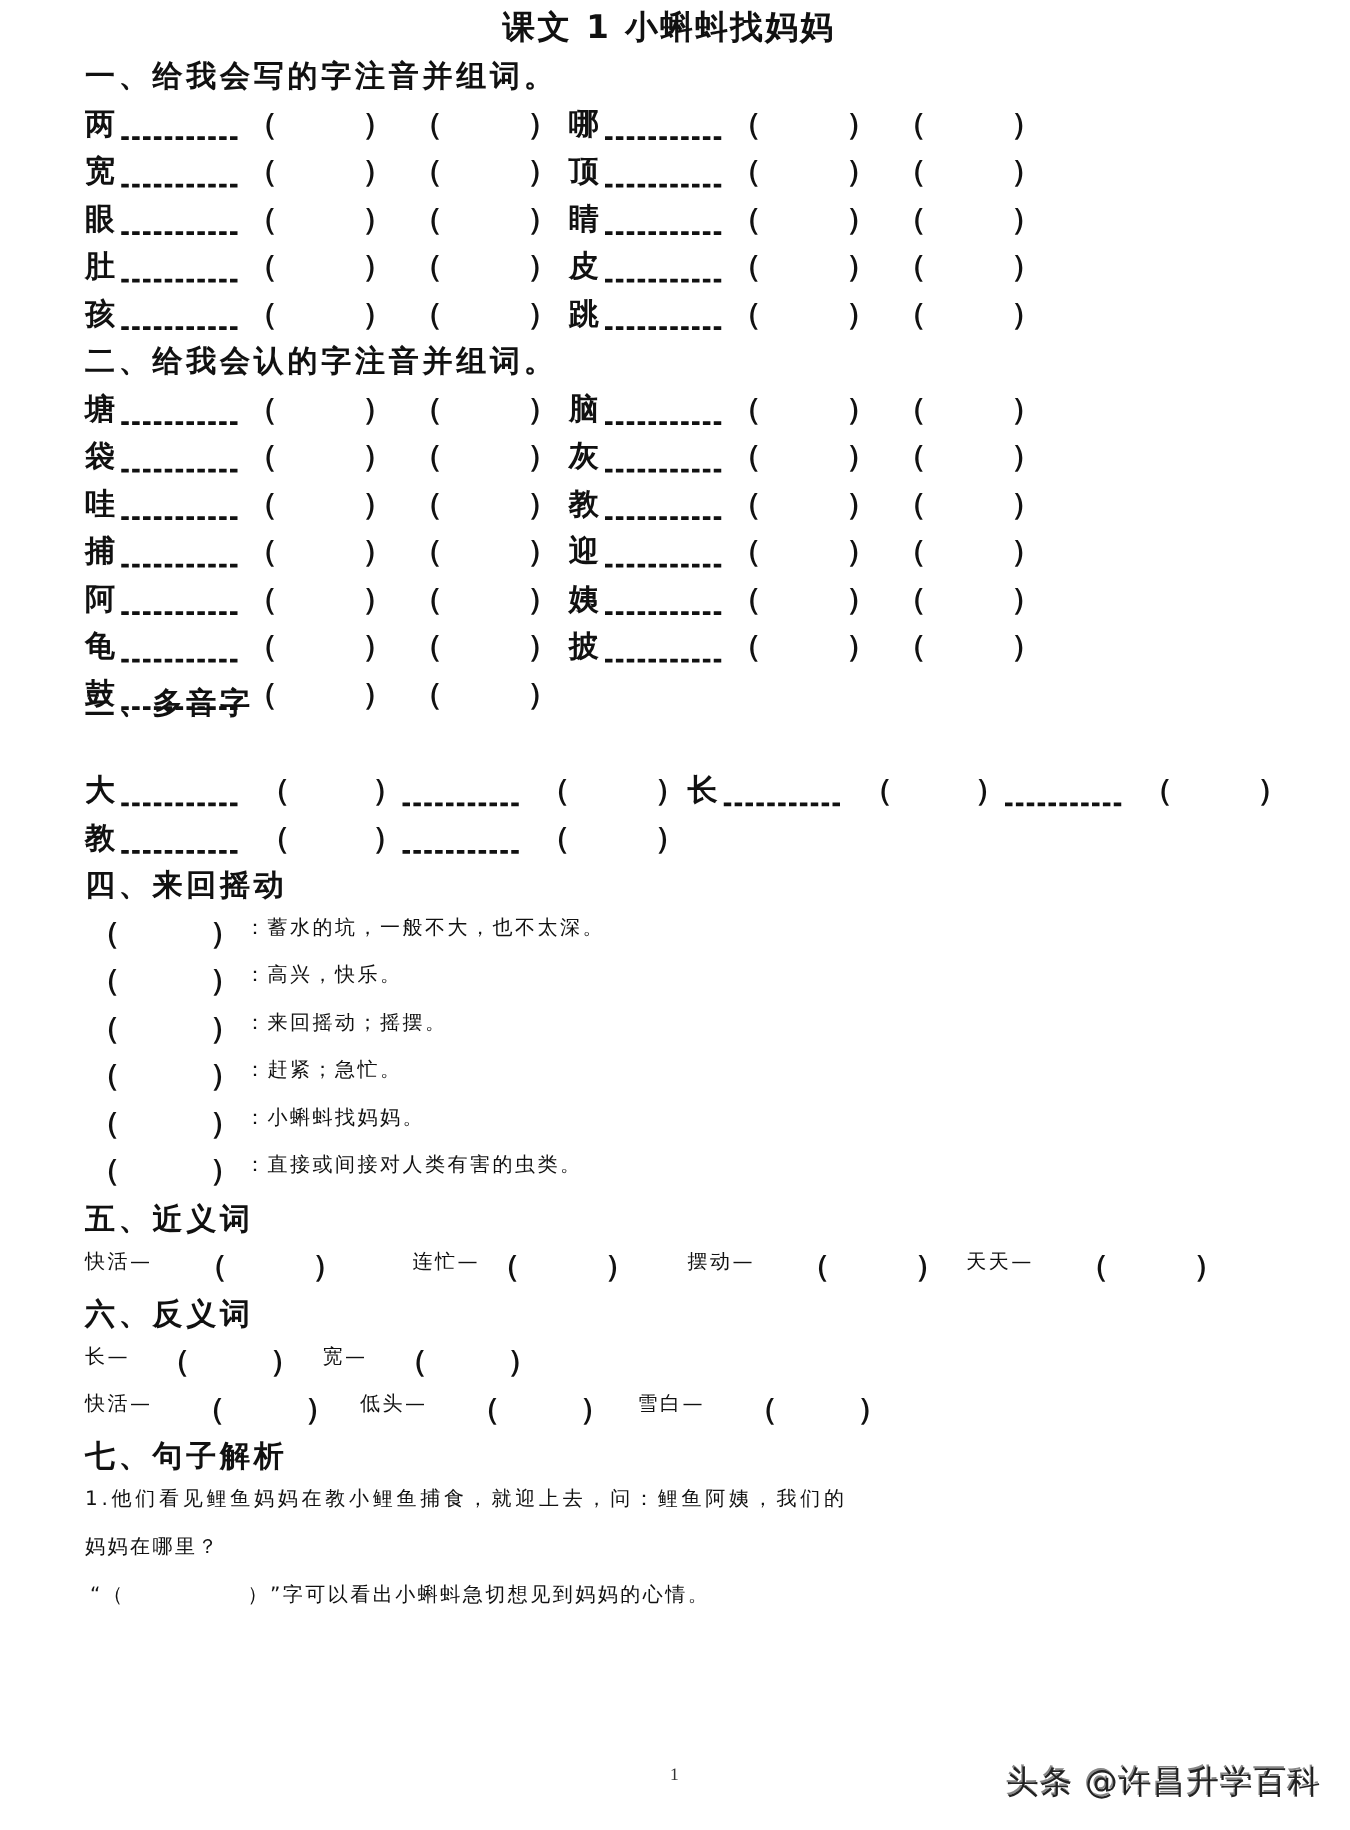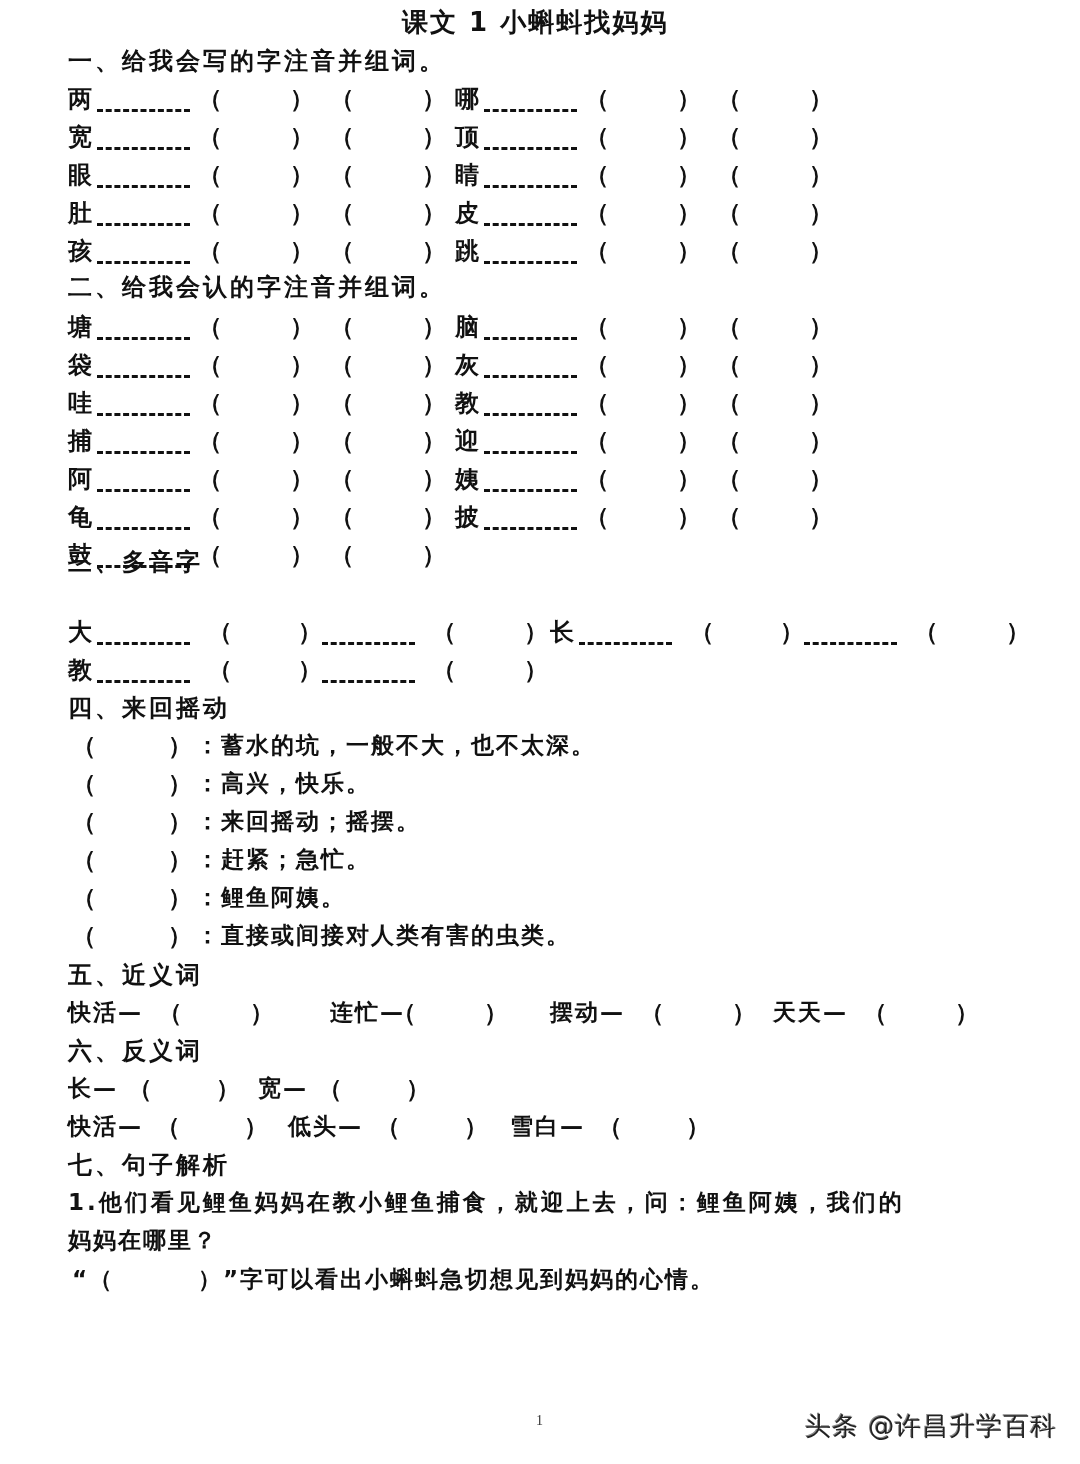--- a/index.html
+++ b/index.html
@@ -1,21 +1,21 @@
 <!DOCTYPE html>
 <html><head>
 <meta charset="utf-8">
 <style>
   html, body { margin:0; padding:0; background:#ffffff; }
   body { width:1080px; height:1464px; position:relative; overflow:hidden;
          font-family: "DejaVu Sans", "Liberation Sans", sans-serif; color:#111; }
   .abs { position:absolute; white-space:nowrap; line-height:1; }
   .title { font-size:26px; font-weight:bold; letter-spacing:2px; }
   .heading { font-size:24px; font-weight:bold; letter-spacing:3px; }
-  .txt { font-size:23px; font-weight:bold; letter-spacing:2px; }
+  .txt { font-size:16px; font-weight:normal; letter-spacing:2px; }
   .ch { font-size:24px; font-weight:bold; }
   .blank { position:absolute; height:0; border-bottom:3px dashed #111; }
   .paren { font-size:24px; font-weight:bold; }
   .page-num { font-family:"Liberation Serif", serif; font-size:14px; color:#333; }
   .watermark { font-size:26px; color:#222; letter-spacing:1px;
                text-shadow: 1px 1px 0 #fff, -1px -1px 0 #888; }
 </style>
 </head>
 <body>
 
@@ -88,21 +88,21 @@
       <div class="abs paren" style="left: 422px; top: 239px;">）</div>
       <div class="abs ch" style="left: 455px; top: 239px;">跳</div>
       <div class="blank" style="left: 484px; top: 261px; width: 93px;"></div>
       <div class="abs paren" style="left: 585px; top: 239px;">（</div>
       <div class="abs paren" style="left: 677px; top: 239px;">）</div>
       <div class="abs paren" style="left: 717px; top: 239px;">（</div>
       <div class="abs paren" style="left: 809px; top: 239px;">）</div>
     </div>
   </div>
 
-<div class="abs heading" style="left:68px; top:277px;font-family:Liberation Mono, monospace;">二、给我会认的字注音并组词。</div>
+<div class="abs heading" style="left:68px; top:277px;">二、给我会认的字注音并组词。</div>
 <div id="s2rows">
     <div>
       <div class="abs ch" style="left: 68px; top: 315px;">塘</div>
       <div class="blank" style="left: 97px; top: 337px; width: 93px;"></div>
       <div class="abs paren" style="left: 198px; top: 315px;">（</div>
       <div class="abs paren" style="left: 290px; top: 315px;">）</div>
       <div class="abs paren" style="left: 330px; top: 315px;">（</div>
       <div class="abs paren" style="left: 422px; top: 315px;">）</div>
       <div class="abs ch" style="left: 455px; top: 315px;">脑</div>
       <div class="blank" style="left: 484px; top: 337px; width: 93px;"></div>
@@ -238,21 +238,21 @@
       <div class="abs txt" style="left: 196px; top: 810px;">：来回摇动；摇摆。</div>
     </div>
     <div>
       <div class="abs paren" style="left: 72px; top: 848px;">（</div>
       <div class="abs paren" style="left: 168px; top: 848px;">）</div>
       <div class="abs txt" style="left: 196px; top: 848px;">：赶紧；急忙。</div>
     </div>
     <div>
       <div class="abs paren" style="left: 72px; top: 886px;">（</div>
       <div class="abs paren" style="left: 168px; top: 886px;">）</div>
-      <div class="abs txt" style="left: 196px; top: 886px;">：鲤鱼阿姨。</div>
+      <div class="abs txt" style="left: 196px; top: 886px;">：小蝌蚪找妈妈。</div>
     </div>
     <div>
       <div class="abs paren" style="left: 72px; top: 924px;">（</div>
       <div class="abs paren" style="left: 168px; top: 924px;">）</div>
       <div class="abs txt" style="left: 196px; top: 924px;">：直接或间接对人类有害的虫类。</div>
     </div>
   </div>
 
 <div class="abs heading" style="left:68px; top:963px;">五、近义词</div>
 <div id="s5row">

